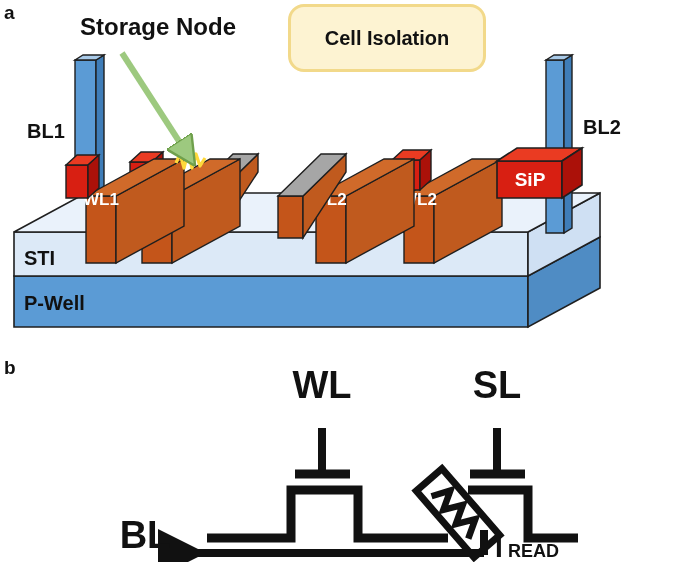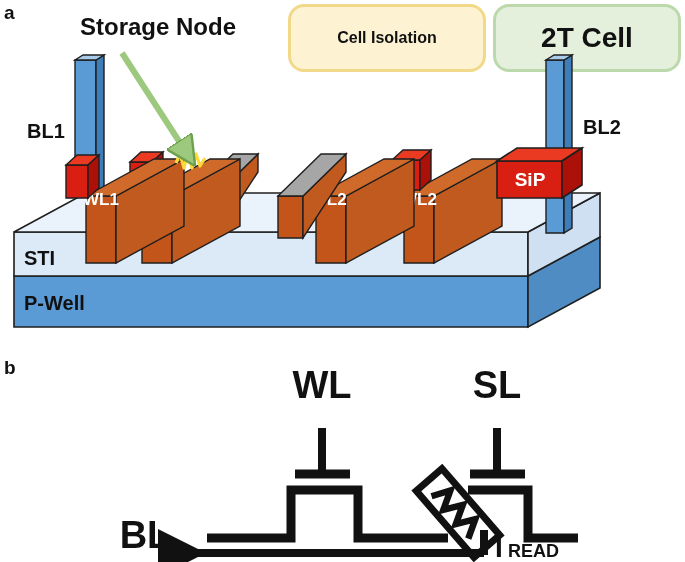--- a/index.html
+++ b/index.html
@@ -18,42 +18,41 @@
 
   .callout{
     position:absolute;box-sizing:border-box;
     display:flex;align-items:center;justify-content:center;
     font-weight:bold;color:#111;
     font-family:"Liberation Sans","DejaVu Sans",sans-serif;
   }
   #cell-isolation-box{
     left:288px;top:4px;width:198px;height:68px;
     background:#fdf3d2;border:3px solid #f2d98a;border-radius:16px;
-    font-size:16px;
+    font-size:20px;
   }
   #two-t-cell-box{
     left:493px;top:4px;width:188px;height:68px;
     background:#e4f0dc;border:3px solid #bcd9ab;border-radius:16px;
     font-size:28px;
   }
   .svg-label{
     font-family:"Liberation Sans","DejaVu Sans",sans-serif;
     font-weight:bold;
   }
 </style>
 </head>
 <body>
 
 <div id="fig">
 
   <div class="panel-letter" id="panel-a-letter">a</div>
   <div class="panel-letter" id="panel-b-letter">b</div>
 
   <div class="callout" id="cell-isolation-box">Cell Isolation</div>
-  <div class="callout" id="two-t-cell-box">2T Cell</div>
 
   <svg id="panel-a-svg" width="685" height="350" viewBox="0 0 685 350" style="position:absolute;left:0;top:0;">
 
     <defs>
       <marker id="arrowhead-green" markerWidth="5" markerHeight="5" refX="2.2" refY="2.5" orient="auto">
         <polygon points="0,0 5,2.5 0,5" fill="#9dc97f" stroke="#6fa04c" stroke-width="0.4"></polygon>
       </marker>
     </defs>
 
     <g>

